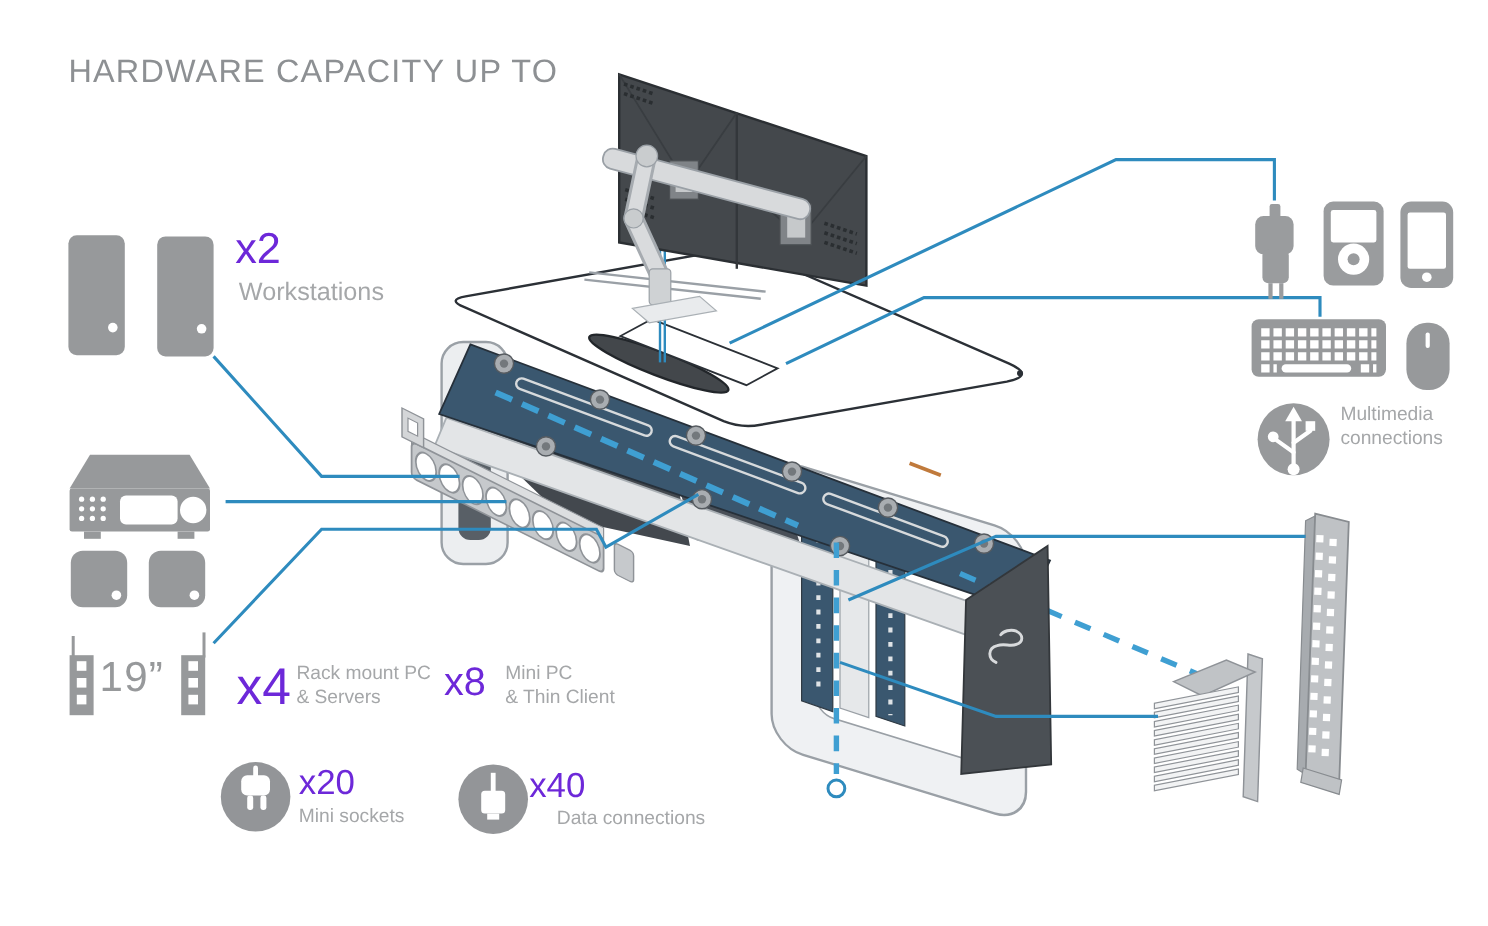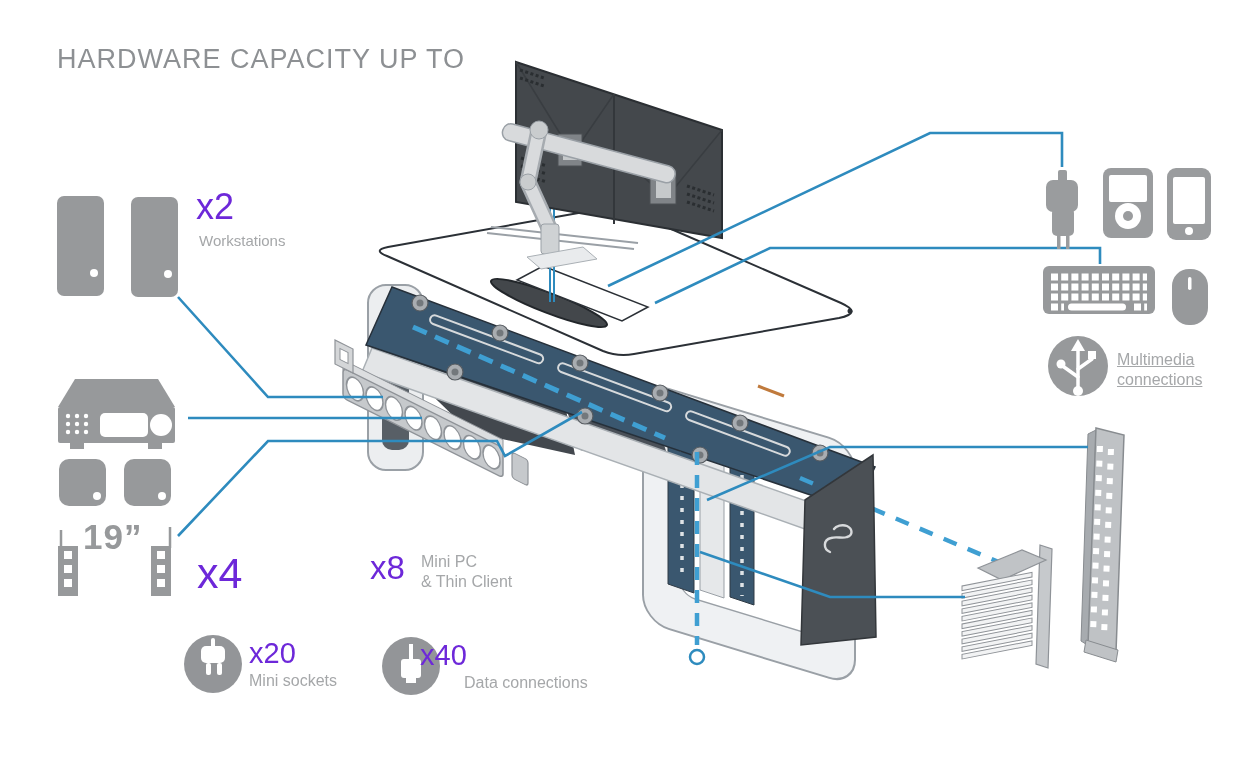--- a/index.html
+++ b/index.html
@@ -3,31 +3,31 @@
 <meta charset="utf-8">
 <style>
   html,body{margin:0;padding:0;background:#fff;}
   .stage{position:relative;width:1240px;height:772px;background:#fff;overflow:hidden;
          font-family:"Liberation Sans","DejaVu Sans",sans-serif;}
   .stage svg{position:absolute;left:0;top:0;}
   .lbl{position:absolute;color:#9C9EA0;white-space:nowrap;}
   .title{left:57px;top:44px;font-size:27px;letter-spacing:1px;color:#8D9093;font-weight:400;}
   .count{font-weight:400;color:#6d28d9;}
   .c-x2{left:196px;top:186px;font-size:36px;}
-  .t-work{left:199px;top:232px;font-size:15px;color:#A5A7A9;}
+  .t-work{left:199px;top:232px;font-size:21px;color:#A5A7A9;}
   .c-x4{left:197px;top:549px;font-size:43px;}
   .t-rack{left:247px;top:552px;font-size:16px;line-height:20px;color:#A5A7A9;}
   .c-x8{left:370px;top:549px;font-size:33px;}
   .t-mini{left:421px;top:552px;font-size:16px;line-height:20px;color:#A5A7A9;}
-  .c-19{left:83px;top:517px;font-size:35px;font-weight:bold;color:#97999B;letter-spacing:1px;}
+  .c-19{left:83px;top:545px;font-size:35px;font-weight:normal;color:#97999B;letter-spacing:1px;}
   .c-x20{left:249px;top:637px;font-size:29px;}
   .t-pow{left:249px;top:672px;font-size:16px;color:#A5A7A9;}
-  .c-x40{left:420px;top:639px;font-size:29px;}
+  .c-x40{left:441px;top:639px;font-size:29px;}
   .t-dat{left:447px;top:674px;font-size:16px;color:#A5A7A9;margin-left:17px;}
-  .t-mm{left:1117px;top:350px;font-size:16px;line-height:20px;color:#A5A7A9;text-decoration:underline;}
+  .t-mm{left:1117px;top:336px;font-size:16px;line-height:20px;color:#A5A7A9;}
 </style>
 </head>
 <body>
 
 <div class="stage">
 
 <svg width="1240" height="772" viewBox="0 0 1240 772">
 
   <g transform="translate(643,381) skewY(17)">
     <rect x="0" y="0" width="212" height="240" rx="26" fill="#EFF1F3" stroke="#9AA0A6" stroke-width="2"></rect>
@@ -330,20 +330,24 @@
 </svg>
 
   <div class="lbl title">HARDWARE CAPACITY UP TO</div>
 
   <div class="lbl count c-x2">x2</div>
   <div class="lbl t-work">Workstations</div>
 
   <div class="lbl c-19">19”</div>
 
   <div class="lbl count c-x4">x4</div>
+  <div class="lbl t-rack">
+    <div>Rack mount PC</div>
+    <div>&amp; Servers</div>
+  </div>
 
   <div class="lbl count c-x8">x8</div>
   <div class="lbl t-mini">
     <div>Mini PC</div>
     <div>&amp; Thin Client</div>
   </div>
 
   <div class="lbl count c-x20">x20</div>
   <div class="lbl t-pow">Mini sockets</div>
 

